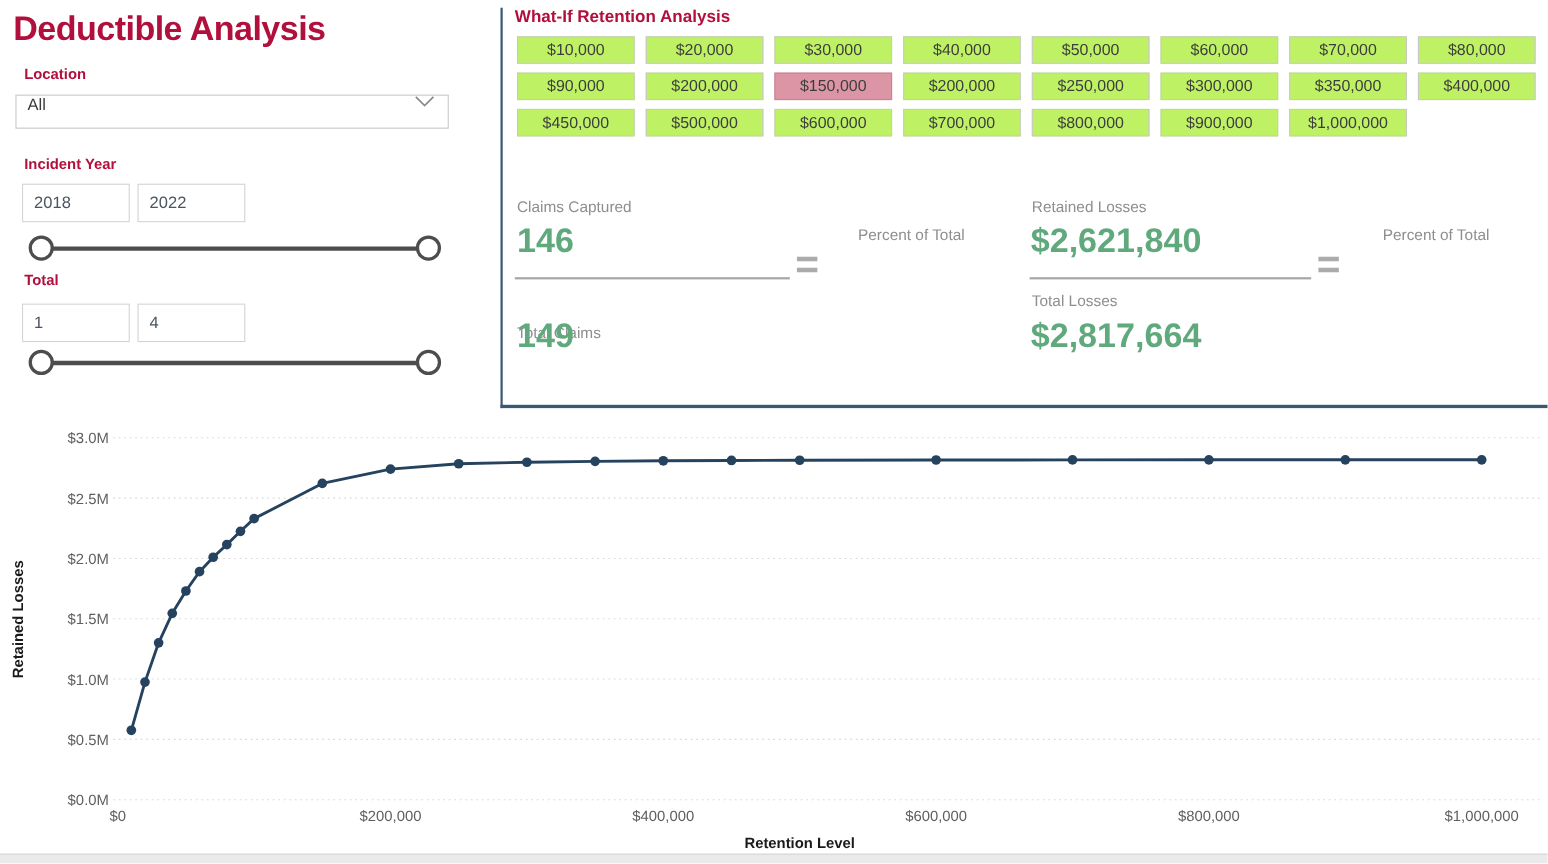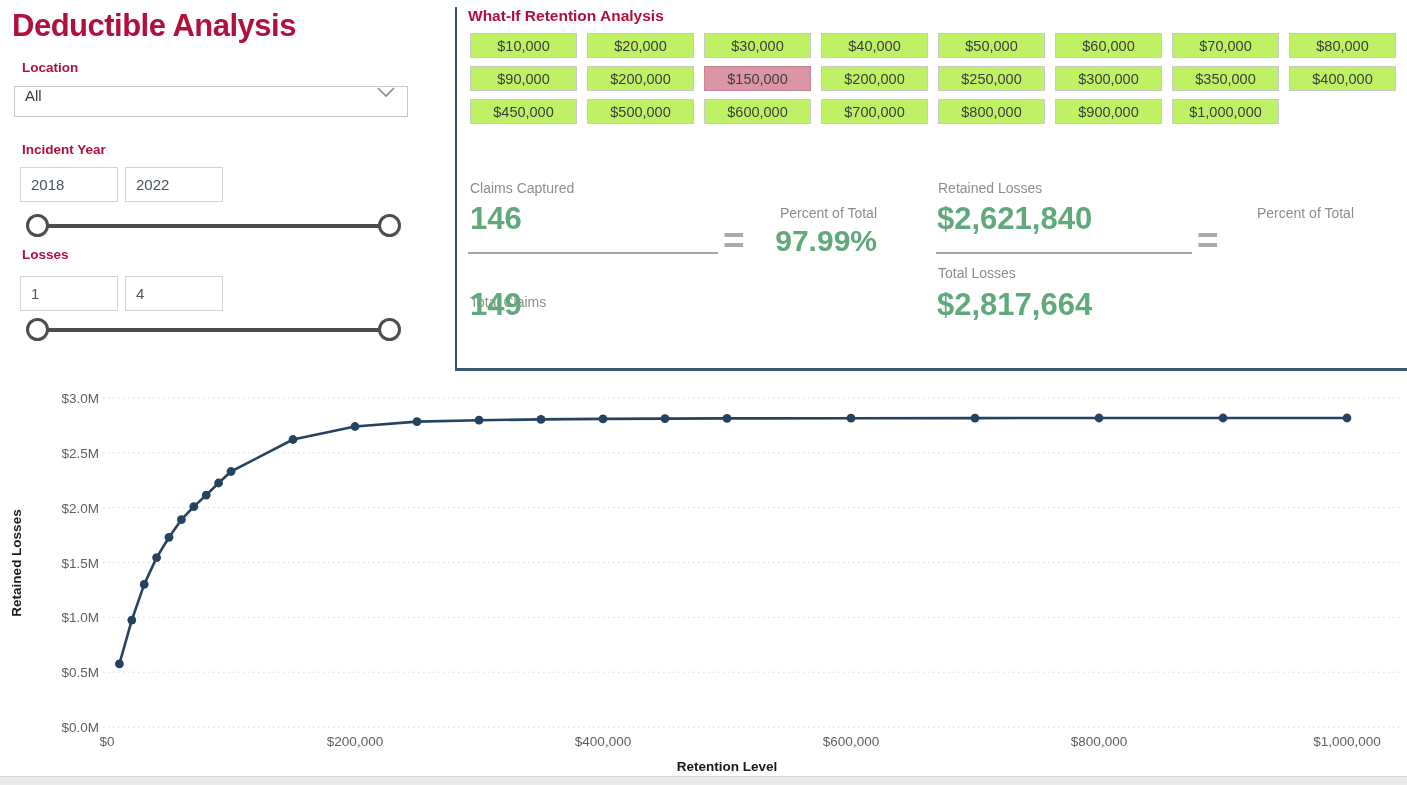--- a/index.html
+++ b/index.html
@@ -83,21 +83,21 @@
 
 <div class="flt-label iy-label">Incident Year</div>
 <input class="num-input iy-min" readonly="" value="2018" style="">
 <input class="num-input iy-max" readonly="" value="2022" style="">
 <div class="slider sl-iy">
   <div class="sl-track"></div>
   <div class="sl-handle sl-min"></div>
   <div class="sl-handle sl-max"></div>
 </div>
 
-<div class="flt-label pd-label">Losses</div>
+<div class="flt-label pd-label">Total</div>
 <input class="num-input pd-min" readonly="" value="1" style="">
 <input class="num-input pd-max" readonly="" value="4" style="">
 <div class="slider sl-pd">
   <div class="sl-track"></div>
   <div class="sl-handle sl-min"></div>
   <div class="sl-handle sl-max"></div>
 </div>
 
 <div class="whatif">
   <div class="wi-title">What-If Retention Analysis</div>
@@ -128,21 +128,20 @@
     </div>
 
   <div class="kpi-label cl-num-label">Claims Captured</div>
   <div class="kpi-value cl-num">146</div>
   <div class="kpi-divider cl-div"></div>
   <div class="kpi-label cl-den-label">Total Claims</div>
   <div class="kpi-value cl-den">149</div>
   <div class="kpi-equals cl-eq">=</div>
   <div class="pct-block cl-pct">
     <div class="pct-label">Percent of Total</div>
-    <div class="pct-value">97.99%</div>
   </div>
 
   <div class="kpi-label ls-num-label">Retained Losses</div>
   <div class="kpi-value ls-num">$2,621,840</div>
   <div class="kpi-divider ls-div"></div>
   <div class="kpi-label ls-den-label">Total Losses</div>
   <div class="kpi-value ls-den">$2,817,664</div>
   <div class="kpi-equals ls-eq">=</div>
   <div class="pct-block ls-pct">
     <div class="pct-label">Percent of Total</div>

